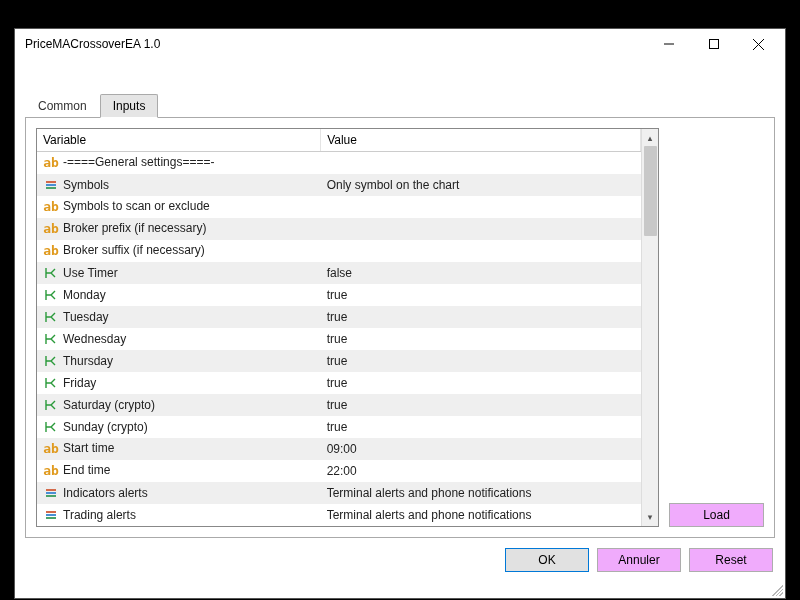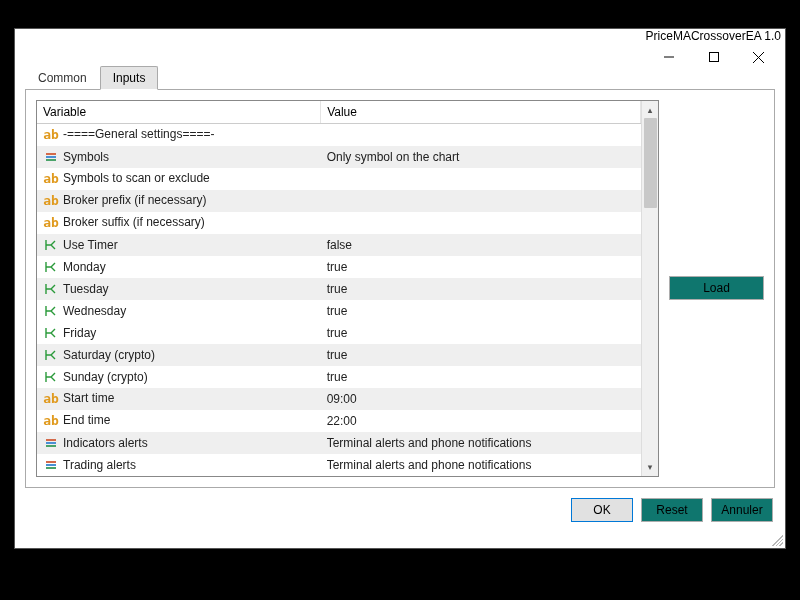--- a/index.html
+++ b/index.html
@@ -18,24 +18,23 @@
 .window {
   width: 772px;
   background: #fff;
   border: 1px solid #555;
   display: flex;
   flex-direction: column;
 }
 .titlebar {
   height: 30px;
   display: flex;
-  align-items: flex-end;
+  align-items: center;
   padding: 0 4px 0 10px;
   background: #fff;
-  flex-direction: column;
 }
 .titlebar .title { flex: 1; font-size: 12px; color: #000; }
 .win-controls { display: flex; }
 .win-btn {
   width: 45px; height: 28px;
   display: flex; align-items: center; justify-content: center;
   font-size: 14px; color: #000;
   cursor: pointer;
 }
 .win-btn svg { stroke: #000; stroke-width: 1; fill: none; }
@@ -43,20 +42,21 @@
 .client {
   padding: 6px 10px 10px 10px;
   display: flex;
   flex-direction: column;
 }
 .tabs-strip {
   display: flex;
   align-items: flex-end;
   height: 24px;
   position: relative;
+  margin-top: 28px;
 }
 .tab {
   padding: 4px 12px;
   font-size: 12px;
   color: #000;
   border: 1px solid transparent;
   border-bottom: none;
   cursor: pointer;
   position: relative;
 }
@@ -68,21 +68,20 @@
   border-radius: 2px 2px 0 0;
   z-index: 2;
   margin-bottom: -1px;
 }
 .tab-panel {
   border: 1px solid #aaa;
   padding: 10px;
   display: flex;
   gap: 10px;
   background: #fff;
-  align-items: center;
 }
 .table-wrap {
   flex: 1;
   border: 1px solid #888;
   position: relative;
   display: flex;
 }
 .table-scroll {
   flex: 1;
   overflow: hidden;
@@ -144,35 +143,35 @@
 
 .side-buttons {
   width: 95px;
   display: flex;
   flex-direction: column;
   justify-content: flex-end;
   gap: 6px;
 }
 .btn {
   height: 24px;
-  background: #0f766e;
+  background: #f0abfc;
   border: 1px solid #adadad;
   font-size: 12px;
   display: flex;
   align-items: center;
   justify-content: center;
   cursor: pointer;
 }
 .bottom-buttons {
   display: flex;
   justify-content: flex-end;
   gap: 8px;
   padding: 10px 2px 0 0;
 }
-.bottom-buttons .btn { width: 62px; }
+.bottom-buttons .btn { width: 84px; }
 .btn.primary {
   border: 1px solid #0078d7;
   background: #e1e1e1;
 }
 .resize-grip {
   align-self: flex-end;
   width: 14px; height: 14px;
   margin: 0 2px 2px 0;
   background:
     linear-gradient(135deg, transparent 60%, #b8b8b8 60%, #b8b8b8 66%, transparent 66%),
@@ -274,20 +273,28 @@
                   <td class="valcell">true</td>
                 </tr>
                 <tr class="even">
                   <td class="varcell"><span class="type-icon ic-bool">
                       <svg width="12" height="12" viewBox="0 0 12 12">
                         <path d="M1 1 L1 11 M1 6 L6 6 M6 6 L10 2 M6 6 L10 10" stroke="#2a9a3a" stroke-width="1.4" fill="none"></path>
                       </svg>
                     </span><span>Wednesday</span></td>
                   <td class="valcell">true</td>
                 </tr>
+                <tr class="odd">
+                  <td class="varcell"><span class="type-icon ic-bool">
+                      <svg width="12" height="12" viewBox="0 0 12 12">
+                        <path d="M1 1 L1 11 M1 6 L6 6 M6 6 L10 2 M6 6 L10 10" stroke="#2a9a3a" stroke-width="1.4" fill="none"></path>
+                      </svg>
+                    </span><span>Thursday</span></td>
+                  <td class="valcell">true</td>
+                </tr>
                 <tr class="even">
                   <td class="varcell"><span class="type-icon ic-bool">
                       <svg width="12" height="12" viewBox="0 0 12 12">
                         <path d="M1 1 L1 11 M1 6 L6 6 M6 6 L10 2 M6 6 L10 10" stroke="#2a9a3a" stroke-width="1.4" fill="none"></path>
                       </svg>
                     </span><span>Friday</span></td>
                   <td class="valcell">true</td>
                 </tr>
                 <tr class="odd">
                   <td class="varcell"><span class="type-icon ic-bool">
@@ -343,19 +350,19 @@
         </div>
       </div>
 
       <div class="side-buttons">
         <div class="btn">Load</div>
       </div>
     </div>
 
     <div class="bottom-buttons">
       <div class="btn primary">OK</div>
+      <div class="btn">Annuler</div>
       <div class="btn">Reset</div>
-      <div class="btn">Annuler</div>
     </div>
   </div>
 
   <div class="resize-grip"></div>
 </div>
 
 </body></html>

